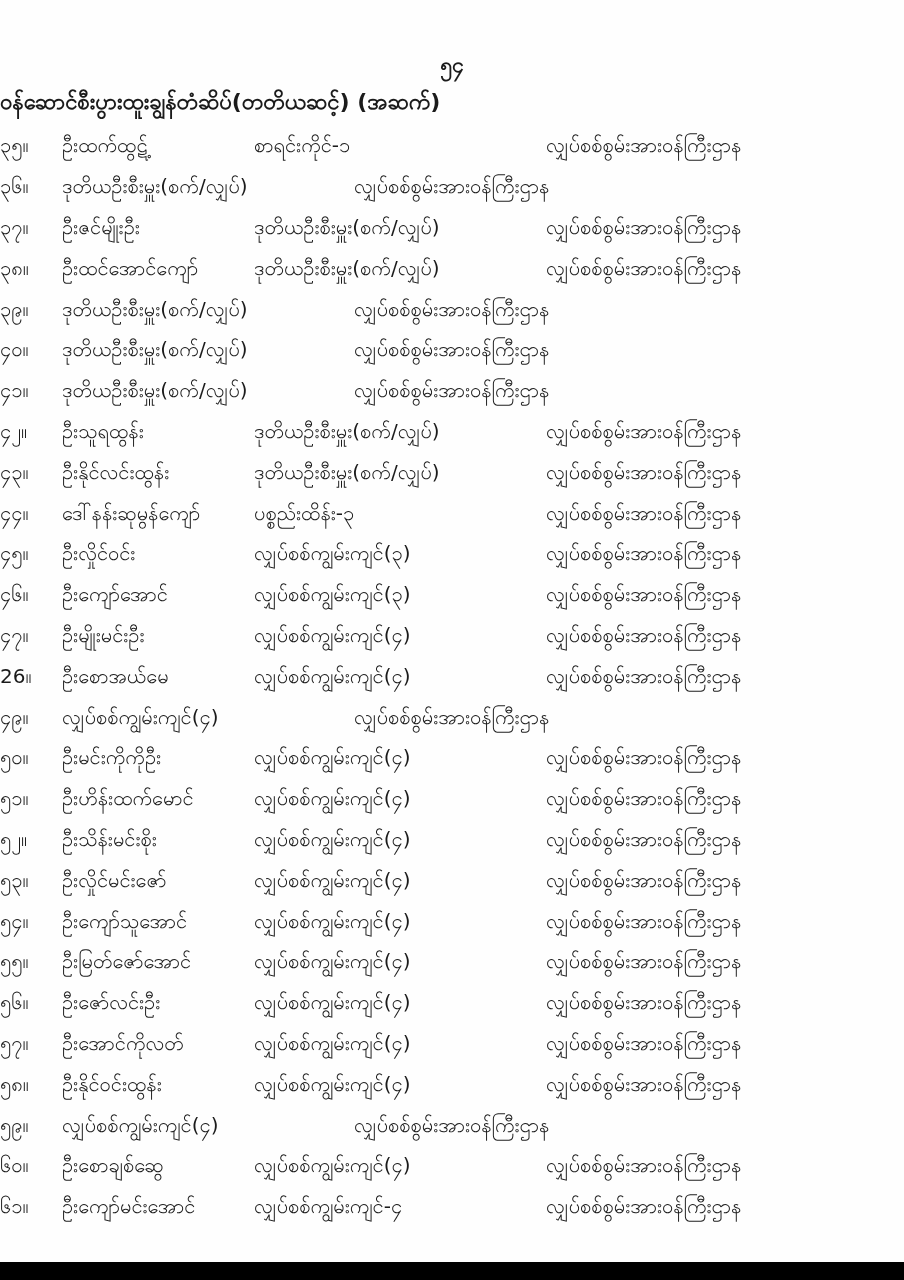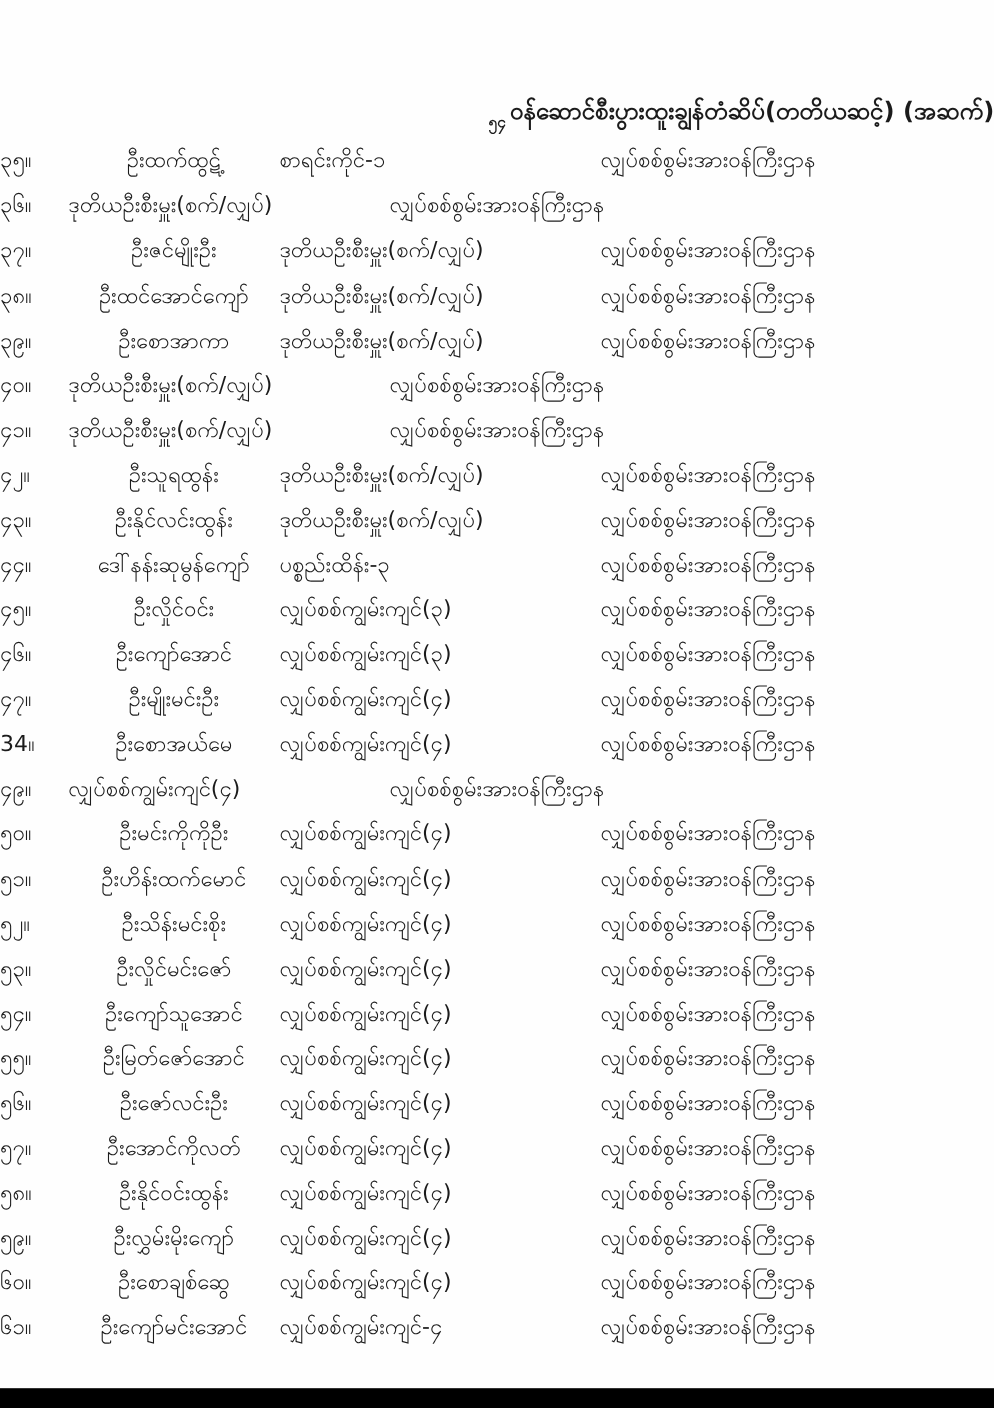--- a/index.html
+++ b/index.html
@@ -15,52 +15,51 @@
     font-family: "DejaVu Sans", sans-serif;
     color: #1b1b1b;
     overflow: hidden;
   }
   .page-number {
     position: absolute;
     top: 50px;
     left: 0;
     width: 100%;
     text-align: center;
-    font-size: 14px;
+    font-size: 21px;
     font-weight: bold;
     line-height: 30px;
-    margin-top: 46px;
   }
   .doc-title {
     position: absolute;
     top: 84px;
     left: 0;
     width: 100%;
-    text-align: right;
+    text-align: left;
     font-size: 22px;
     font-weight: bold;
     line-height: 36px;
   }
   .rows {
     position: absolute;
     top: 127px;
     left: 0;
     width: 100%;
   }
   .row {
     display: flex;
     align-items: center;
     height: 40.8px;
     box-sizing: border-box;
     font-size: 20px;
     white-space: nowrap;
   }
   .col { display: inline-block; overflow: visible; }
   .col-no       { width: 62px;  }
-  .col-name     { width: 192px; text-align: center; }
+  .col-name     { width: 192px; }
   .col-position { width: 292px; }
   .col-ministry { flex: 1; }
   .scan-bar {
     position: absolute;
     left: 0;
     bottom: 0;
     width: 100%;
     height: 18px;
     background: #000000;
   }
@@ -92,21 +91,20 @@
         <span class="col col-ministry">လျှပ်စစ်စွမ်းအားဝန်ကြီးဌာန</span>
       </div>
       <div class="row">
         <span class="col col-no">၃၈။</span>
         <span class="col col-name">ဦးထင်အောင်ကျော်</span>
         <span class="col col-position">ဒုတိယဦးစီးမှူး(စက်/လျှပ်)</span>
         <span class="col col-ministry">လျှပ်စစ်စွမ်းအားဝန်ကြီးဌာန</span>
       </div>
       <div class="row">
         <span class="col col-no">၃၉။</span>
-        <span class="col col-name">ဦးစောအာကာ</span>
         <span class="col col-position">ဒုတိယဦးစီးမှူး(စက်/လျှပ်)</span>
         <span class="col col-ministry">လျှပ်စစ်စွမ်းအားဝန်ကြီးဌာန</span>
       </div>
       <div class="row">
         <span class="col col-no">၄၀။</span>
         <span class="col col-position">ဒုတိယဦးစီးမှူး(စက်/လျှပ်)</span>
         <span class="col col-ministry">လျှပ်စစ်စွမ်းအားဝန်ကြီးဌာန</span>
       </div>
       <div class="row">
         <span class="col col-no">၄၁။</span>
@@ -143,21 +141,21 @@
         <span class="col col-position">လျှပ်စစ်ကျွမ်းကျင်(၃)</span>
         <span class="col col-ministry">လျှပ်စစ်စွမ်းအားဝန်ကြီးဌာန</span>
       </div>
       <div class="row">
         <span class="col col-no">၄၇။</span>
         <span class="col col-name">ဦးမျိုးမင်းဦး</span>
         <span class="col col-position">လျှပ်စစ်ကျွမ်းကျင်(၄)</span>
         <span class="col col-ministry">လျှပ်စစ်စွမ်းအားဝန်ကြီးဌာန</span>
       </div>
       <div class="row">
-        <span class="col col-no">34။</span>
+        <span class="col col-no">26။</span>
         <span class="col col-name">ဦးစောအယ်မေ</span>
         <span class="col col-position">လျှပ်စစ်ကျွမ်းကျင်(၄)</span>
         <span class="col col-ministry">လျှပ်စစ်စွမ်းအားဝန်ကြီးဌာန</span>
       </div>
       <div class="row">
         <span class="col col-no">၄၉။</span>
         <span class="col col-position">လျှပ်စစ်ကျွမ်းကျင်(၄)</span>
         <span class="col col-ministry">လျှပ်စစ်စွမ်းအားဝန်ကြီးဌာန</span>
       </div>
       <div class="row">
@@ -209,21 +207,20 @@
         <span class="col col-ministry">လျှပ်စစ်စွမ်းအားဝန်ကြီးဌာန</span>
       </div>
       <div class="row">
         <span class="col col-no">၅၈။</span>
         <span class="col col-name">ဦးနိုင်ဝင်းထွန်း</span>
         <span class="col col-position">လျှပ်စစ်ကျွမ်းကျင်(၄)</span>
         <span class="col col-ministry">လျှပ်စစ်စွမ်းအားဝန်ကြီးဌာန</span>
       </div>
       <div class="row">
         <span class="col col-no">၅၉။</span>
-        <span class="col col-name">ဦးလွှမ်းမိုးကျော်</span>
         <span class="col col-position">လျှပ်စစ်ကျွမ်းကျင်(၄)</span>
         <span class="col col-ministry">လျှပ်စစ်စွမ်းအားဝန်ကြီးဌာန</span>
       </div>
       <div class="row">
         <span class="col col-no">၆၀။</span>
         <span class="col col-name">ဦးစောချစ်ဆွေ</span>
         <span class="col col-position">လျှပ်စစ်ကျွမ်းကျင်(၄)</span>
         <span class="col col-ministry">လျှပ်စစ်စွမ်းအားဝန်ကြီးဌာန</span>
       </div>
       <div class="row">

